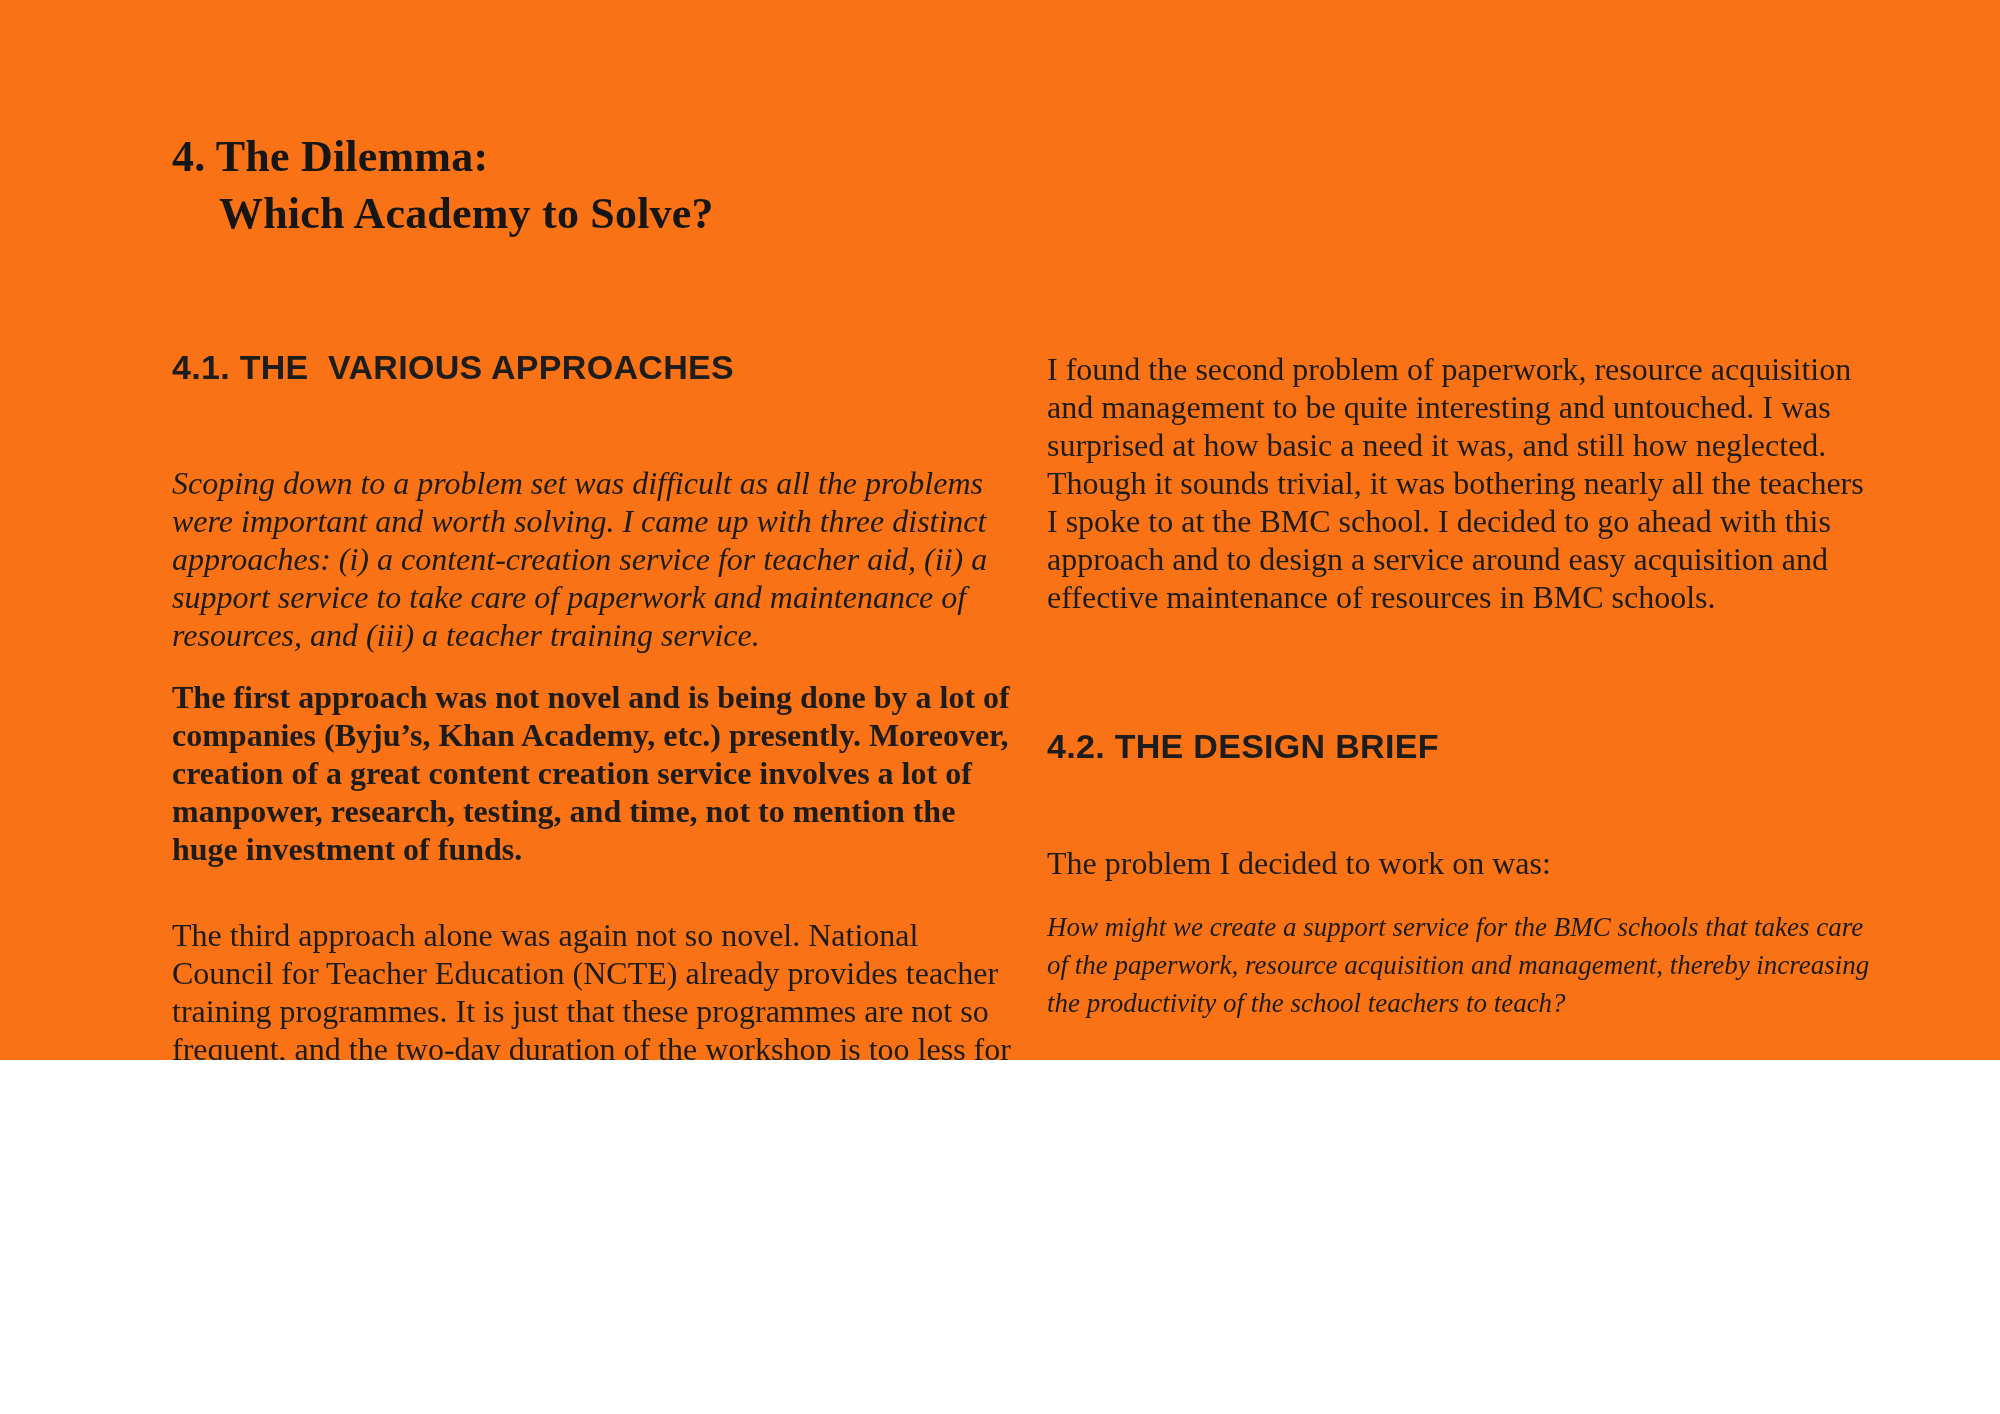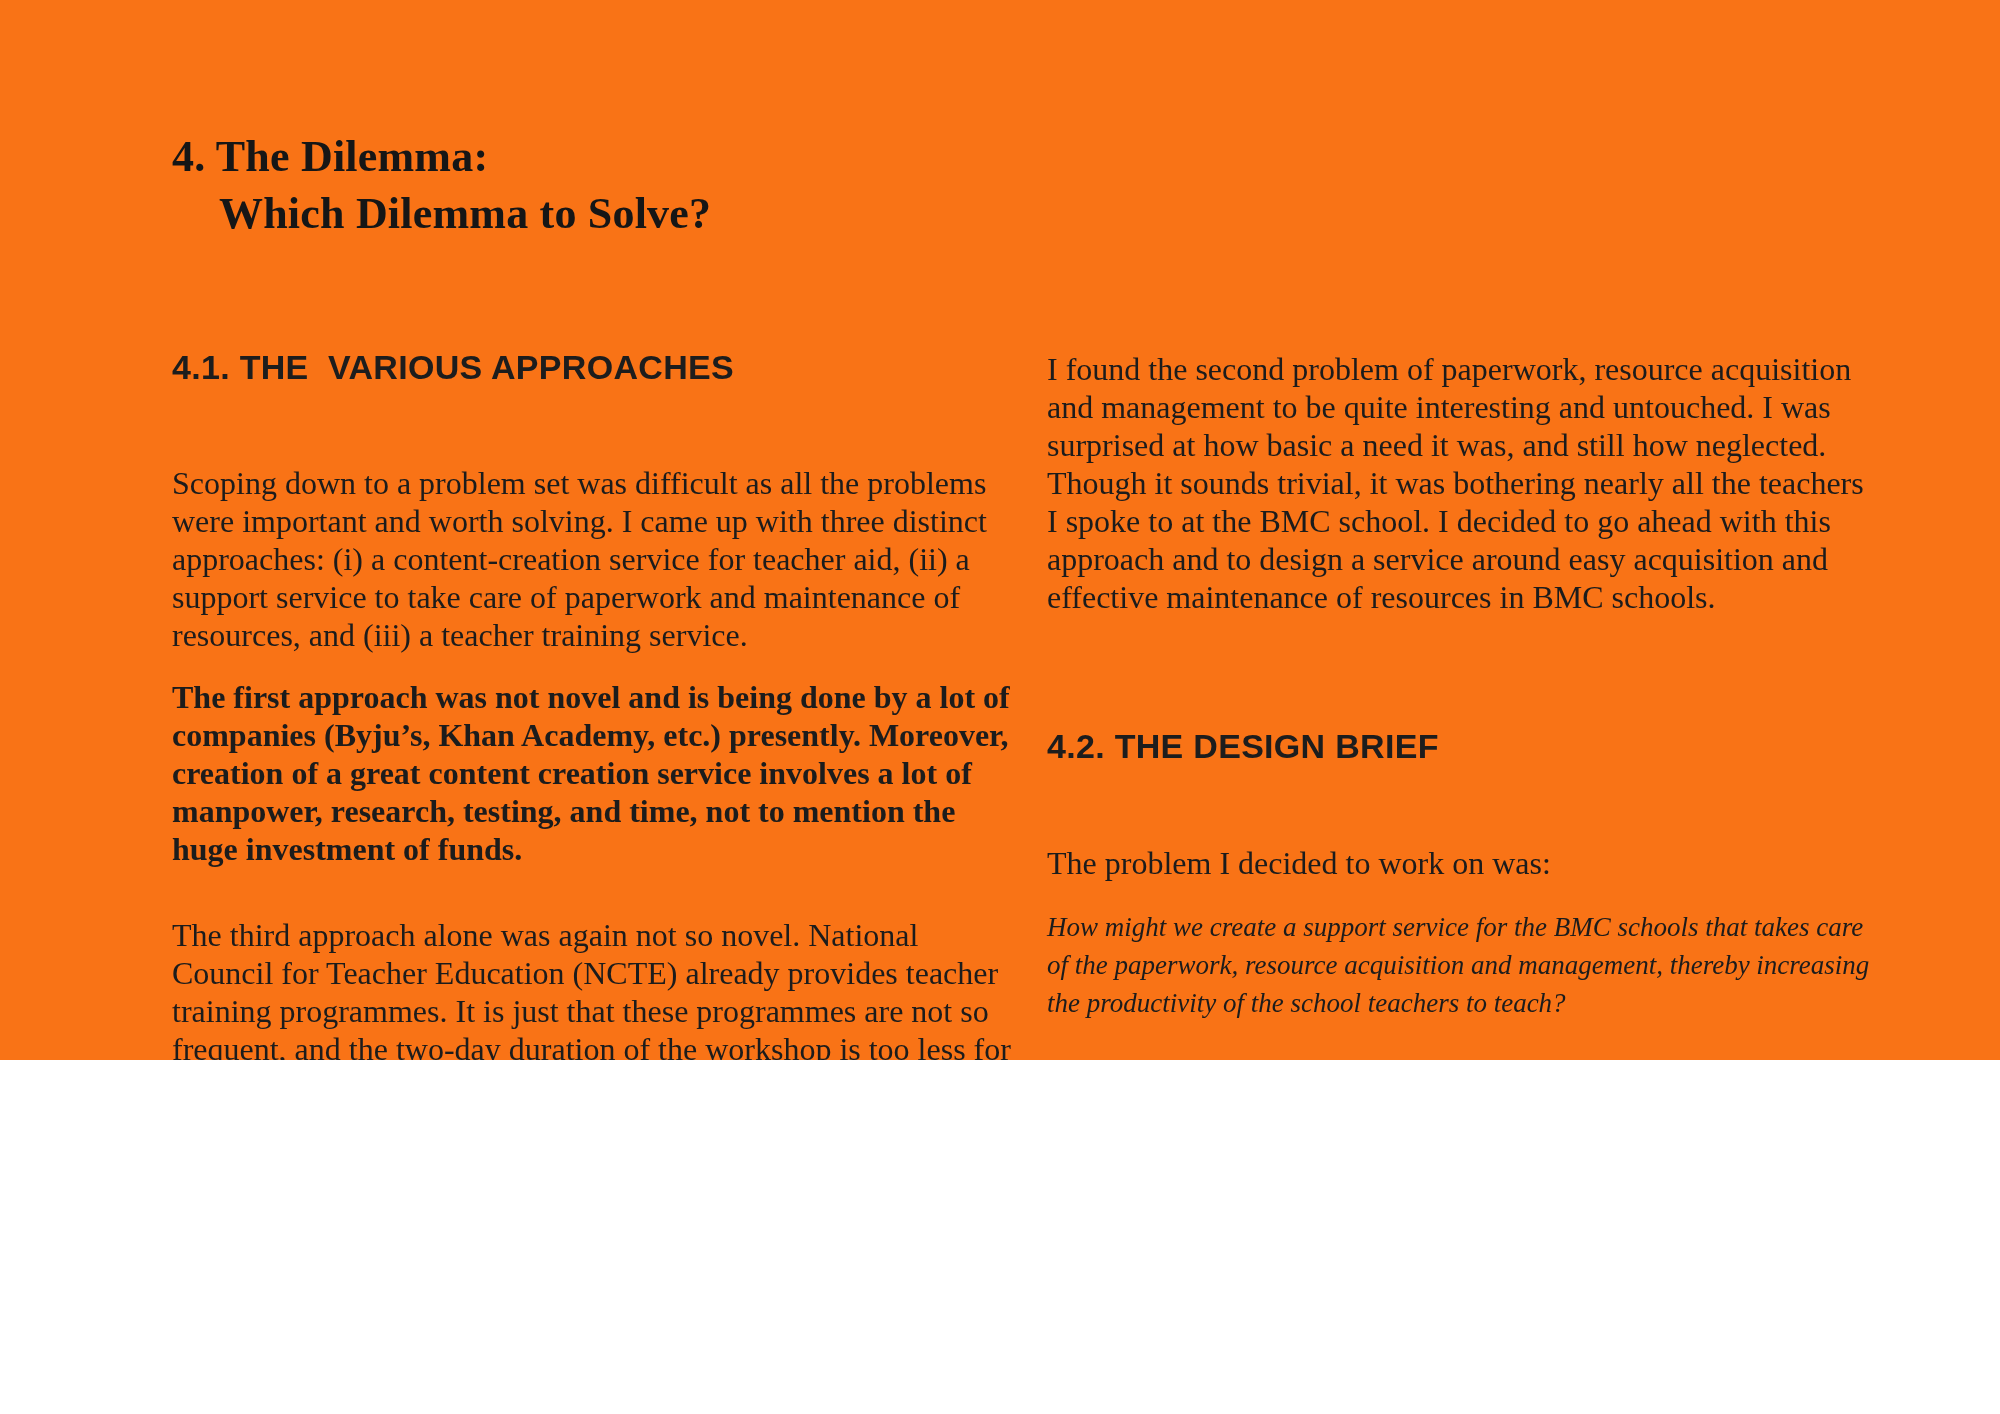--- a/index.html
+++ b/index.html
@@ -69,21 +69,21 @@
     width: 100%;
     font-family: "Liberation Serif", serif;
     font-size: 32px;
     line-height: 38px;
     color: #1c1c1c;
     margin: 0;
   }
 
   
   #left-heading   { top: 0; }
-  #left-para-1    { top: 112px; }
+  #left-para-1    { top: 112px; font-style: italic; }
   #left-para-2    { top: 326px; font-weight: bold; }
   #left-para-3    { top: 564px; }
 
   
   #right-para-1   { top: 4px; }
   #right-heading  { top: 385px; }
   #right-intro    { top: 498px; }
   #right-brief    { top: 562px; font-style: italic; font-size: 27px; }
 
   #page-number {
@@ -96,21 +96,21 @@
     color: #1b1b1b;
   }
 </style>
 </head>
 <body>
 
 <div id="page">
 
   <div id="chapter-title">
     <div class="title-line1">4. The Dilemma:</div>
-    <div class="title-line2">Which Dilemma to Solve?</div>
+    <div class="title-line2">Which Academy to Solve?</div>
   </div>
 
   <div id="left-col" class="col">
     <div id="left-heading" class="section-heading">4.1. THE  VARIOUS APPROACHES</div>
     <p id="left-para-1" class="body-para">Scoping down to a problem set was difficult as all the problems were important and worth solving. I came up with three distinct approaches: (i) a content-creation service for teacher aid, (ii) a support service to take care of paperwork and maintenance of resources, and (iii) a teacher training service.</p>
     <p id="left-para-2" class="body-para">The first approach was not novel and is being done by a lot of companies (Byju’s, Khan Academy, etc.) presently. Moreover, creation of a great content creation service involves a lot of manpower, research, testing, and time, not to mention the huge investment of funds.</p>
     <p id="left-para-3" class="body-para">The third approach alone was again not so novel. National Council for Teacher Education (NCTE) already provides teacher training programmes. It is just that these programmes are not so frequent, and the two-day duration of the workshop is too less for the teachers. Effectiveness of these training programmes can be increased by increasing the frequency and time-duration of these workshops. Providing take-away resources for quick reference and a support helpline may help.</p>
   </div>
 
   <div id="right-col" class="col">

